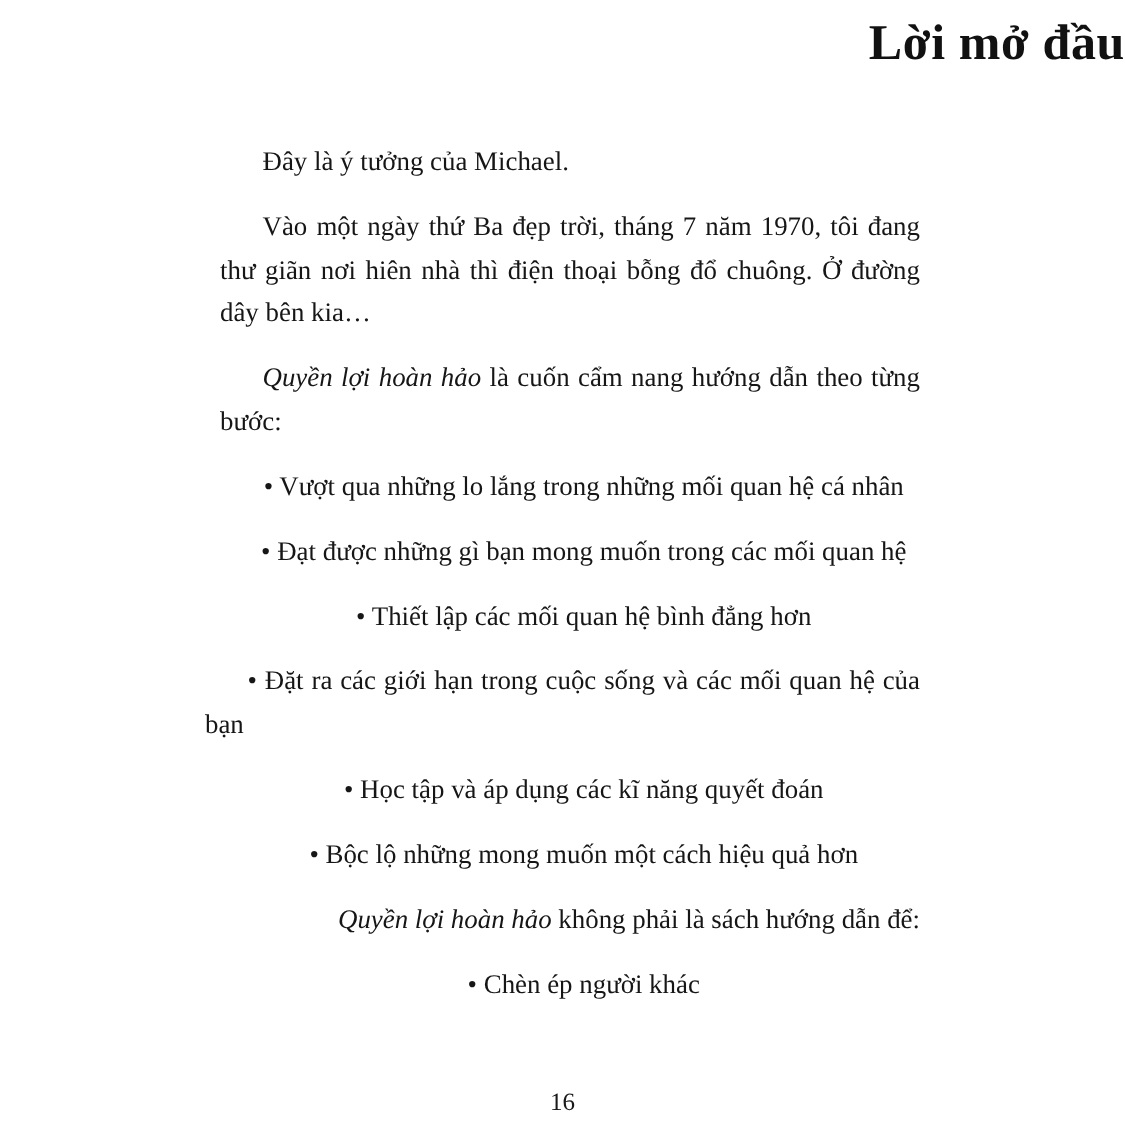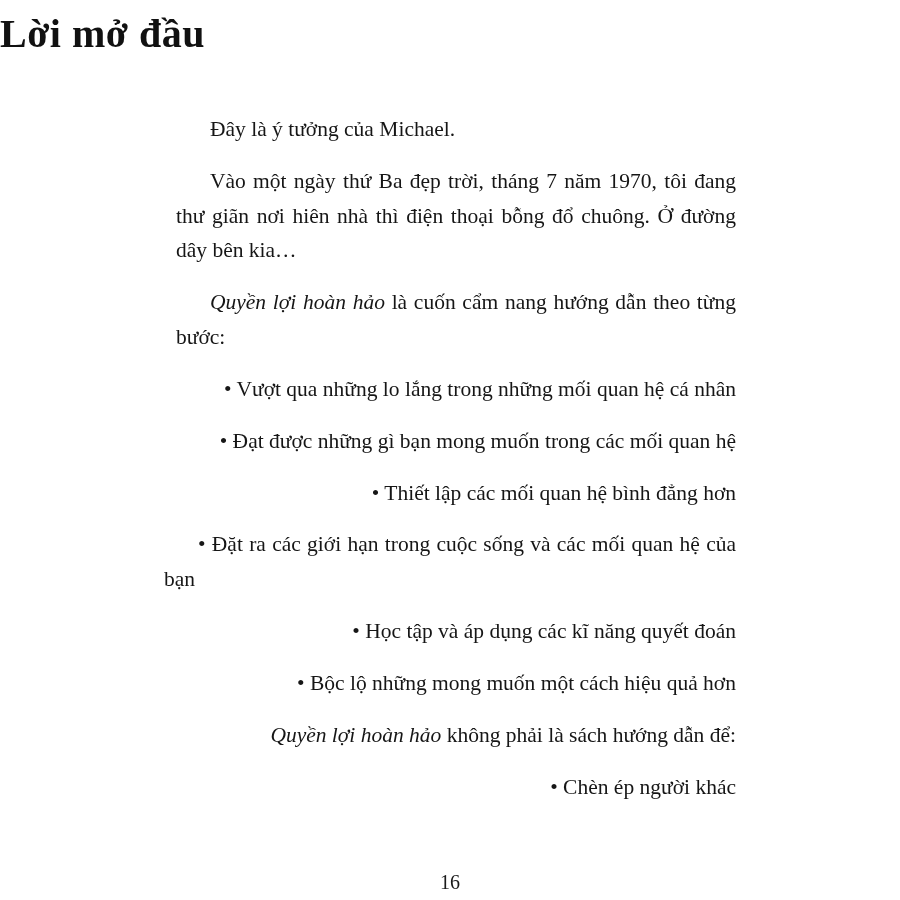--- a/index.html
+++ b/index.html
@@ -16,21 +16,21 @@
     overflow: hidden;
   }
   .page {
     width: 900px;
     height: 900px;
     box-sizing: border-box;
     padding: 0;
     position: relative;
   }
   .chapter-title {
-    text-align: left;
+    text-align: right;
     font-size: 40px;
     font-weight: 700;
     letter-spacing: 0.5px;
     margin: 6px 0 0 0;
     padding-top: 4px;
     line-height: 1.2;
     color: #111;
   }
   .body-col {
     margin: 0 auto;
@@ -50,21 +50,21 @@
     text-indent: 34px;
   }
   p.para.last-left {
     text-align: right;
   }
   .bullet {
     font-size: 21.5px;
     line-height: 1.62;
     margin: 0 0 17px 0;
     padding-left: 34px;
-    text-align: right;
+    text-align: center;
     color: #161616;
   }
   .bullet.wrap {
     text-align: justify;
     padding-left: 0;
     text-indent: 34px;
   }
   .it {
     font-style: italic;
   }

